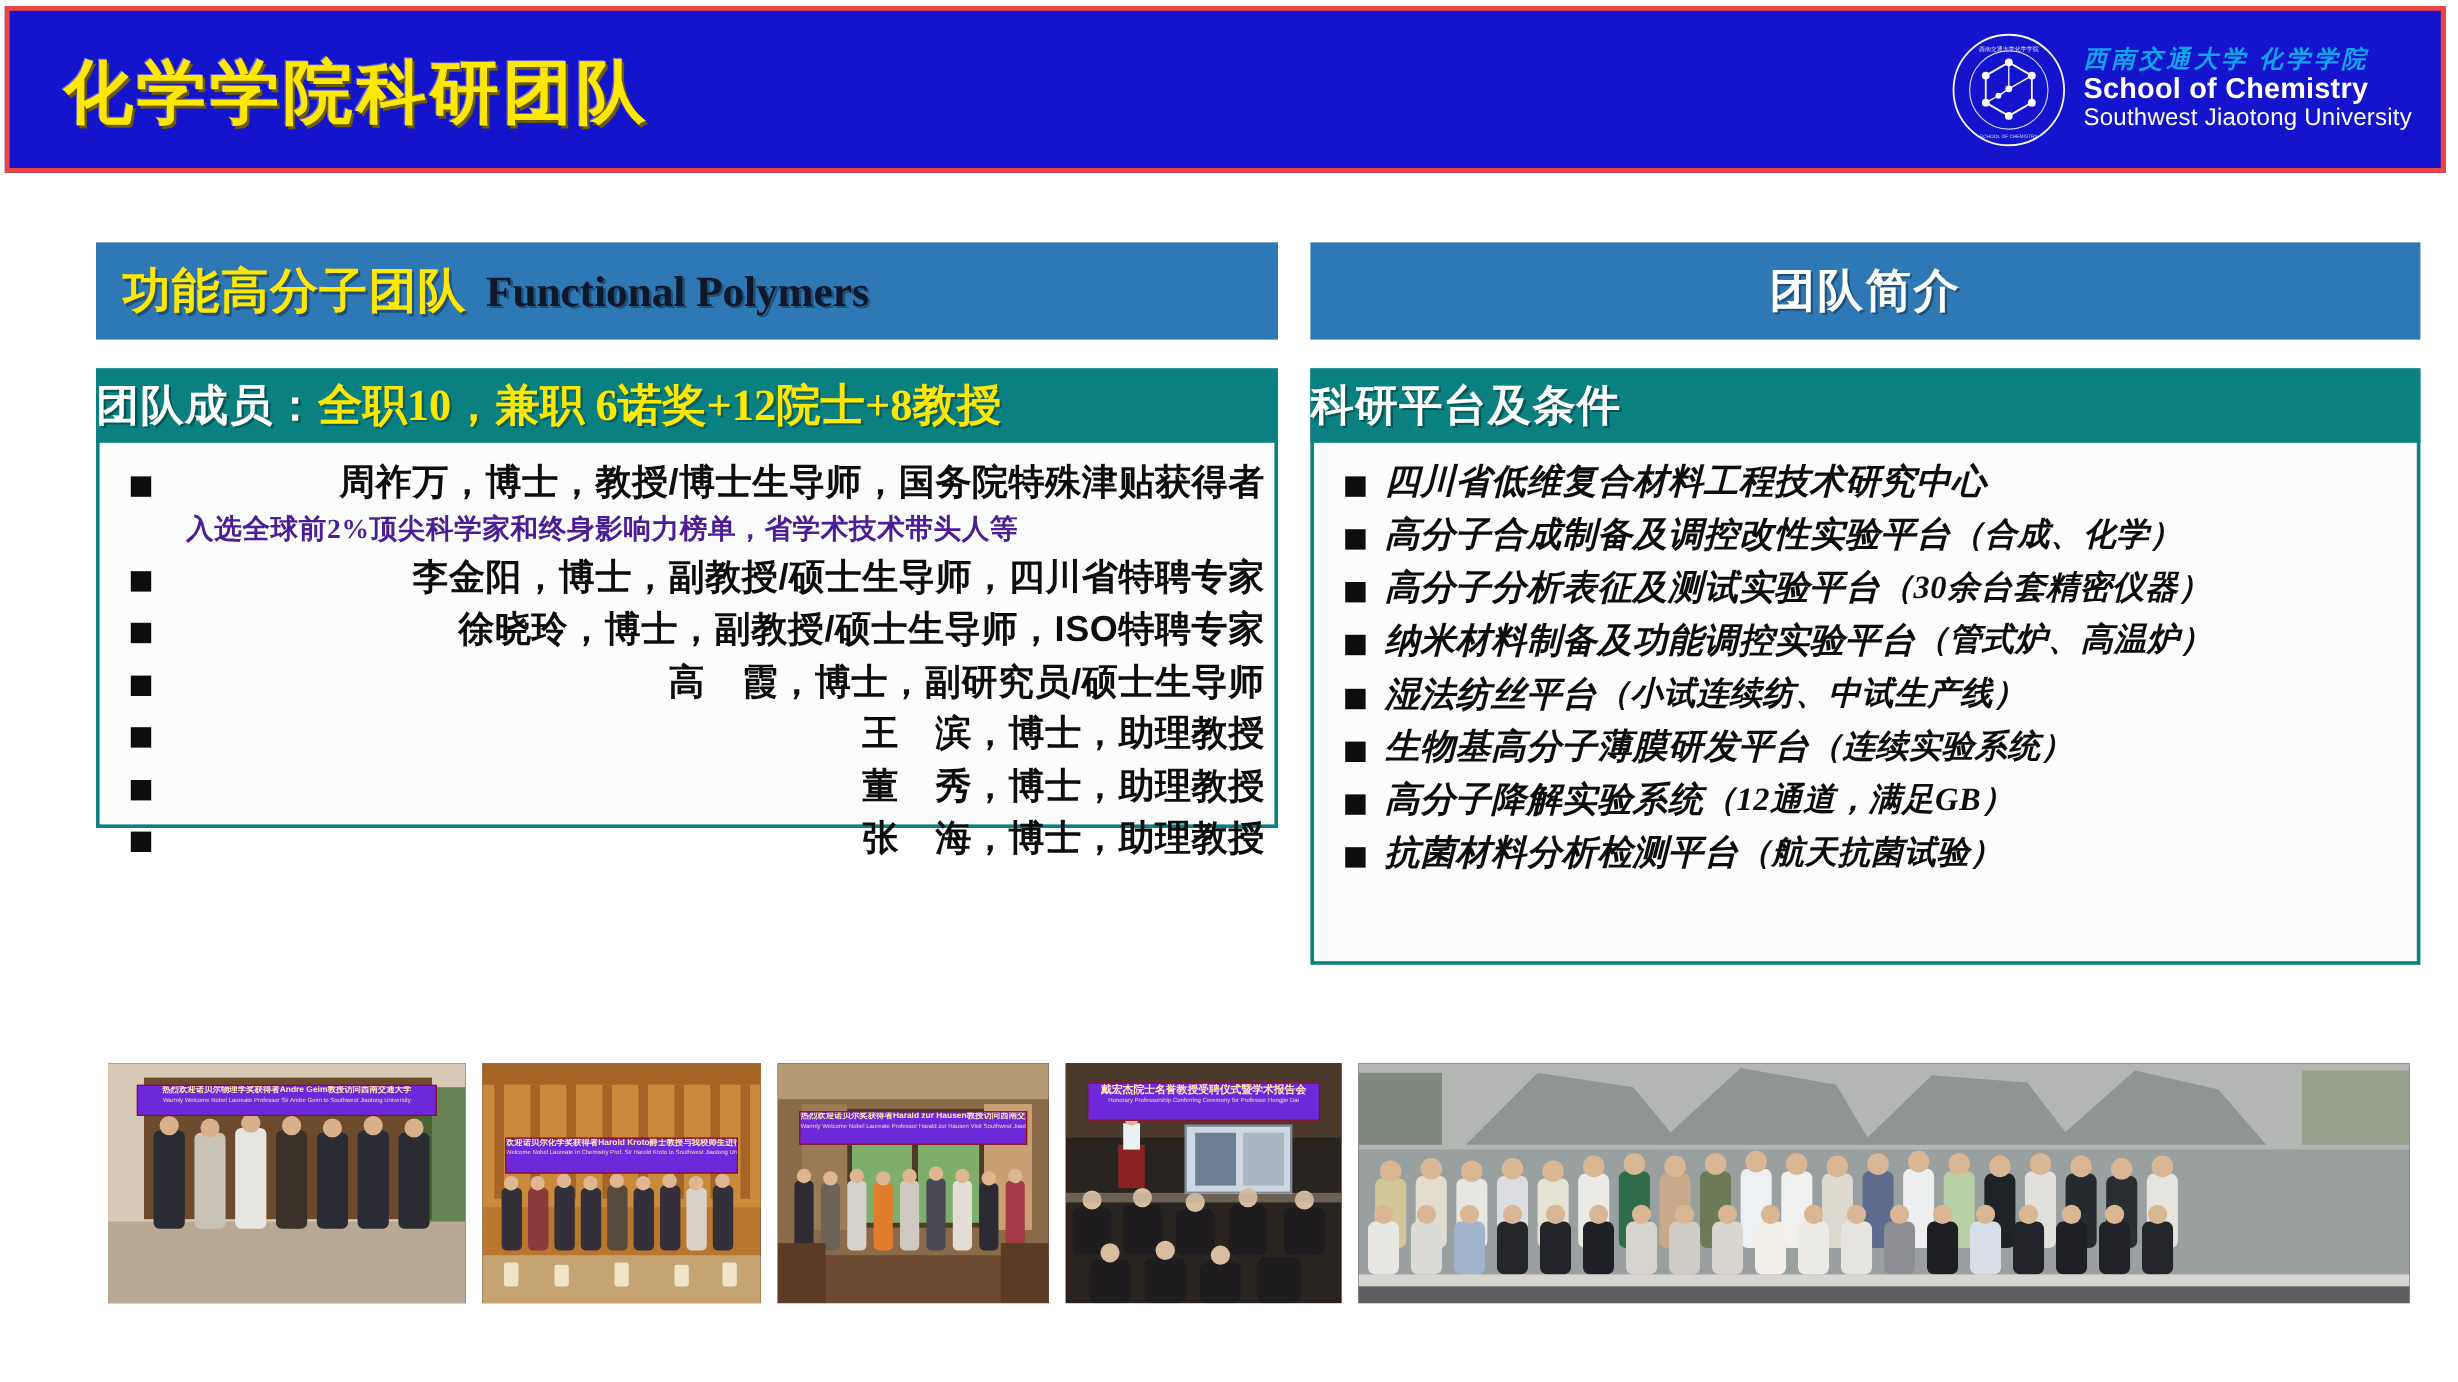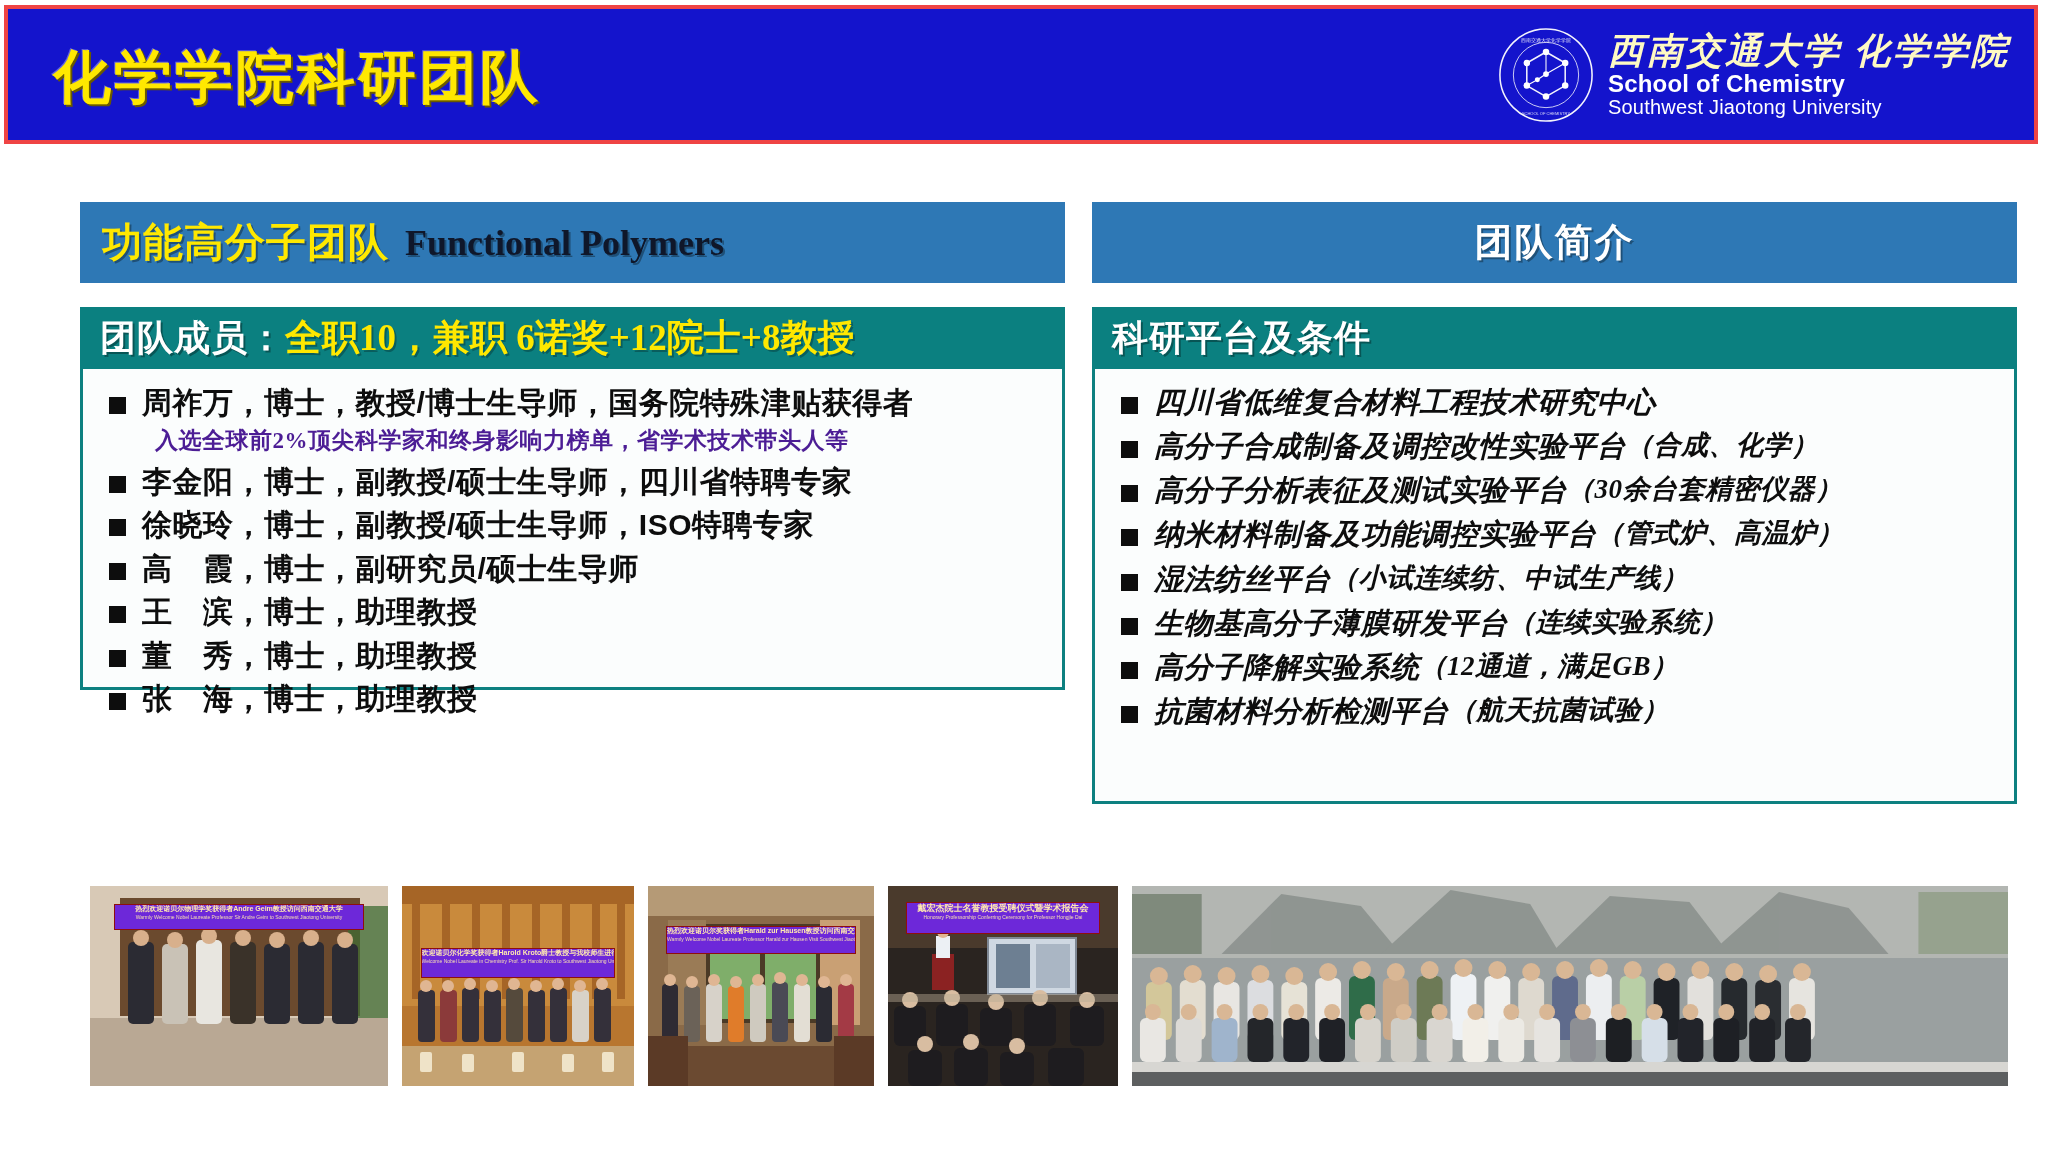--- a/index.html
+++ b/index.html
@@ -26,21 +26,21 @@
     text-shadow: 2px 2px 0 #6a5a00, -1px -1px 0 #ffffff55;
     white-space: nowrap;
   }
   .logo-block {
     position: absolute; right: 24px; top: 18px;
     display: flex; align-items: center; gap: 14px;
   }
   .logo-mark { width: 96px; height: 96px; flex: 0 0 96px; }
   .logo-text { display: flex; flex-direction: column; line-height: 1.08; }
   .logo-cn {
-    font-size: 36px; color: #fef9c3; font-weight: 700;
+    font-size: 20px; color: #0ea5e9; font-weight: 700;
     font-family: "Liberation Serif", "DejaVu Serif", serif;
     font-style: italic; letter-spacing: 3px; white-space: nowrap;
   }
   .logo-en1 { font-size: 24px; color: #ffffff; font-weight: 700; letter-spacing: .2px; white-space: nowrap; }
   .logo-en2 { font-size: 20px; color: #ffffff; font-weight: 400; letter-spacing: .2px; white-space: nowrap; }
 
   
   .col { position: absolute; top: 202px; }
   .col-left  { left: 80px;  width: 985px; }
   .col-right { left: 1092px; width: 925px; }
@@ -65,39 +65,39 @@
     text-shadow: 2px 2px 0 #00000055; letter-spacing: 2px; white-space: nowrap;
   }
 
   .panel {
     margin-top: 24px;
     border: 3px solid #0d8080;
     background: #fbfdfd;
   }
   .panel-head {
     background: #0b8080; height: 62px;
-    display: flex; align-items: center; padding-left: 20px;
+    display: flex; align-items: center; 
     margin: -3px -3px 0 -3px;
   }
   .panel-head-white {
     font-size: 36px; font-weight: 700; color: #ffffff;
     text-shadow: 2px 2px 0 #00000055; letter-spacing: 1px; white-space: nowrap;
   }
   .panel-head-yellow-serif {
     font-size: 37px; font-weight: 700; color: #ffe800;
     font-family: "Liberation Serif", "DejaVu Serif", serif;
     text-shadow: 2px 2px 0 #00000044; white-space: nowrap;
   }
 
   .panel-body { padding: 14px 8px 14px 14px; }
   .panel-body-left  { height: 318px; }
   .panel-body-right { height: 432px; }
 
   .li { display: flex; align-items: flex-start; margin-bottom: 5px; }
-  .li-left  { margin-bottom: 3px; }
+  .li-left  { margin-bottom: 3px; justify-content: space-between; }
   .bullet {
     width: 17px; height: 17px; background: #0d0d0d; flex: 0 0 17px;
     margin: 14px 16px 0 12px;
   }
   .li-text {
     font-size: 30px; font-weight: 700; color: #0d0d0d;
     line-height: 1.35; letter-spacing: .5px; white-space: nowrap;
   }
   .li-text-r { font-size: 29px; font-style: italic; }
   .li-paren {

